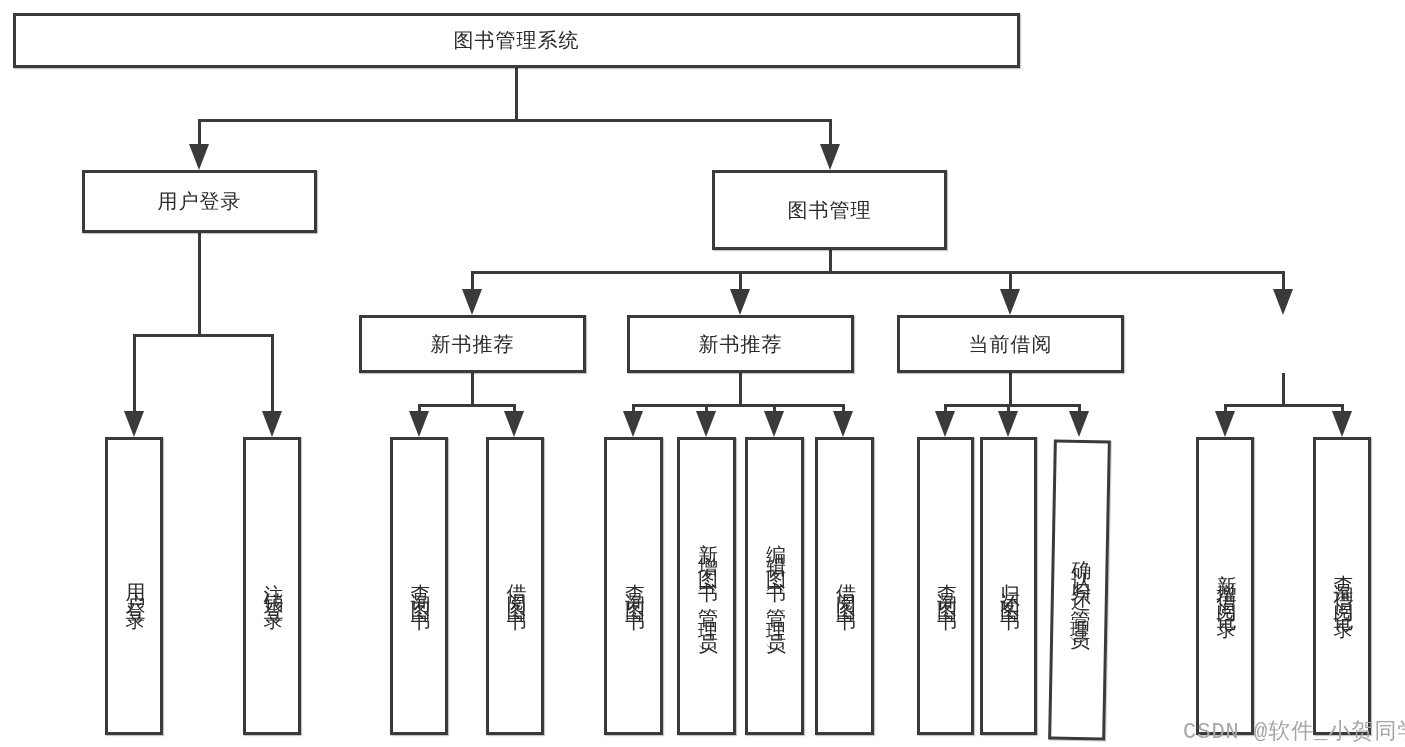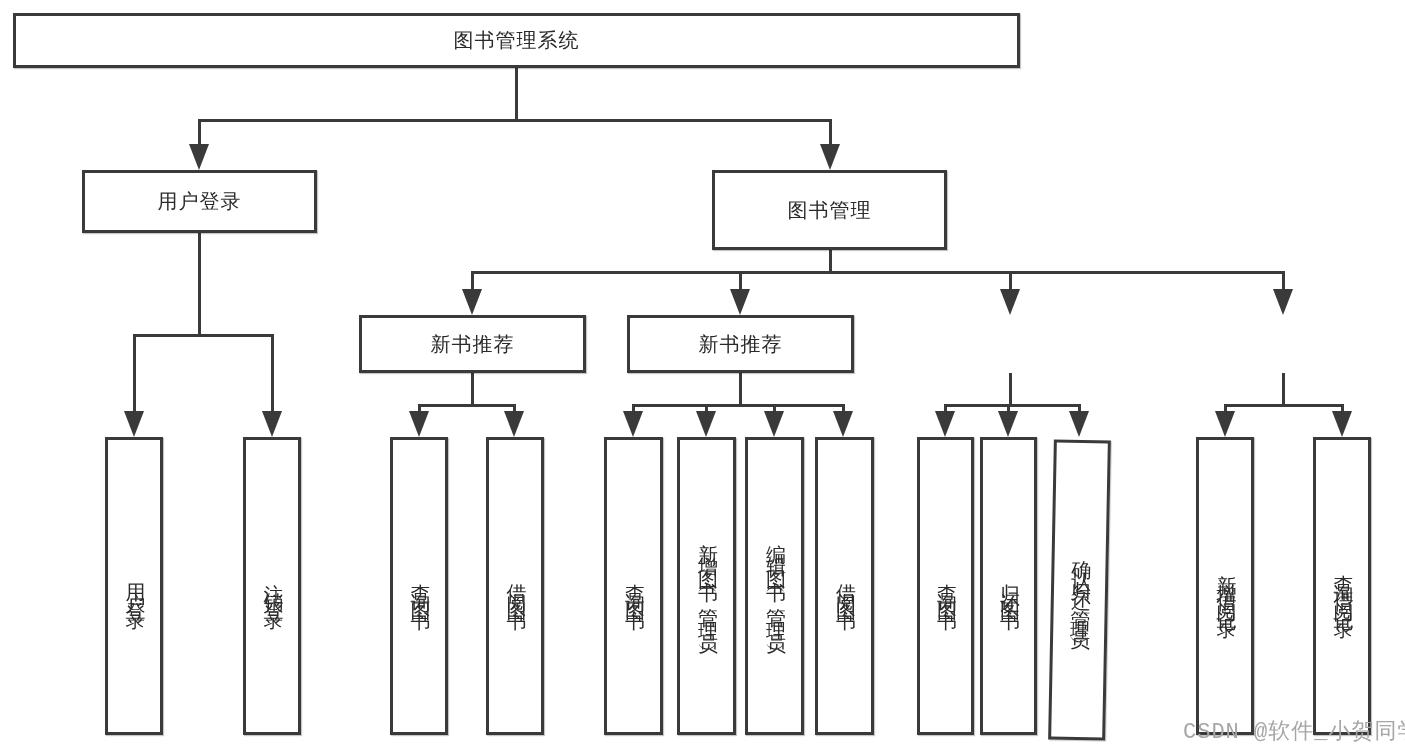--- a/index.html
+++ b/index.html
@@ -100,20 +100,23 @@
   <div class="ahead" style="left:1000px; top:289px;"></div>
   <div class="line" style="left:1282px; top:271px; width:3px; height:22px;"></div>
   <div class="ahead" style="left:1273px; top:289px;"></div>
 
   <div class="box" style="left:359px; top:315px; width:227px; height:58px;">
     <span class="label">新书推荐</span>
   </div>
   <div class="box" style="left:627px; top:315px; width:227px; height:58px;">
     <span class="label">新书推荐</span>
   </div>
+  <div class="box" style="left:897px; top:315px; width:227px; height:58px;">
+    <span class="label">当前借阅</span>
+  </div>
 
   <div class="line" style="left:471px; top:373px; width:3px; height:34px;"></div>
   <div class="line" style="left:418px; top:404px; width:98px; height:3px;"></div>
   <div class="line" style="left:418px; top:404px; width:3px; height:12px;"></div>
   <div class="ahead" style="left:409px; top:411px;"></div>
   <div class="line" style="left:513px; top:404px; width:3px; height:12px;"></div>
   <div class="ahead" style="left:504px; top:411px;"></div>
 
   <div class="line" style="left:739px; top:373px; width:3px; height:34px;"></div>
   <div class="line" style="left:632px; top:404px; width:213px; height:3px;"></div>

